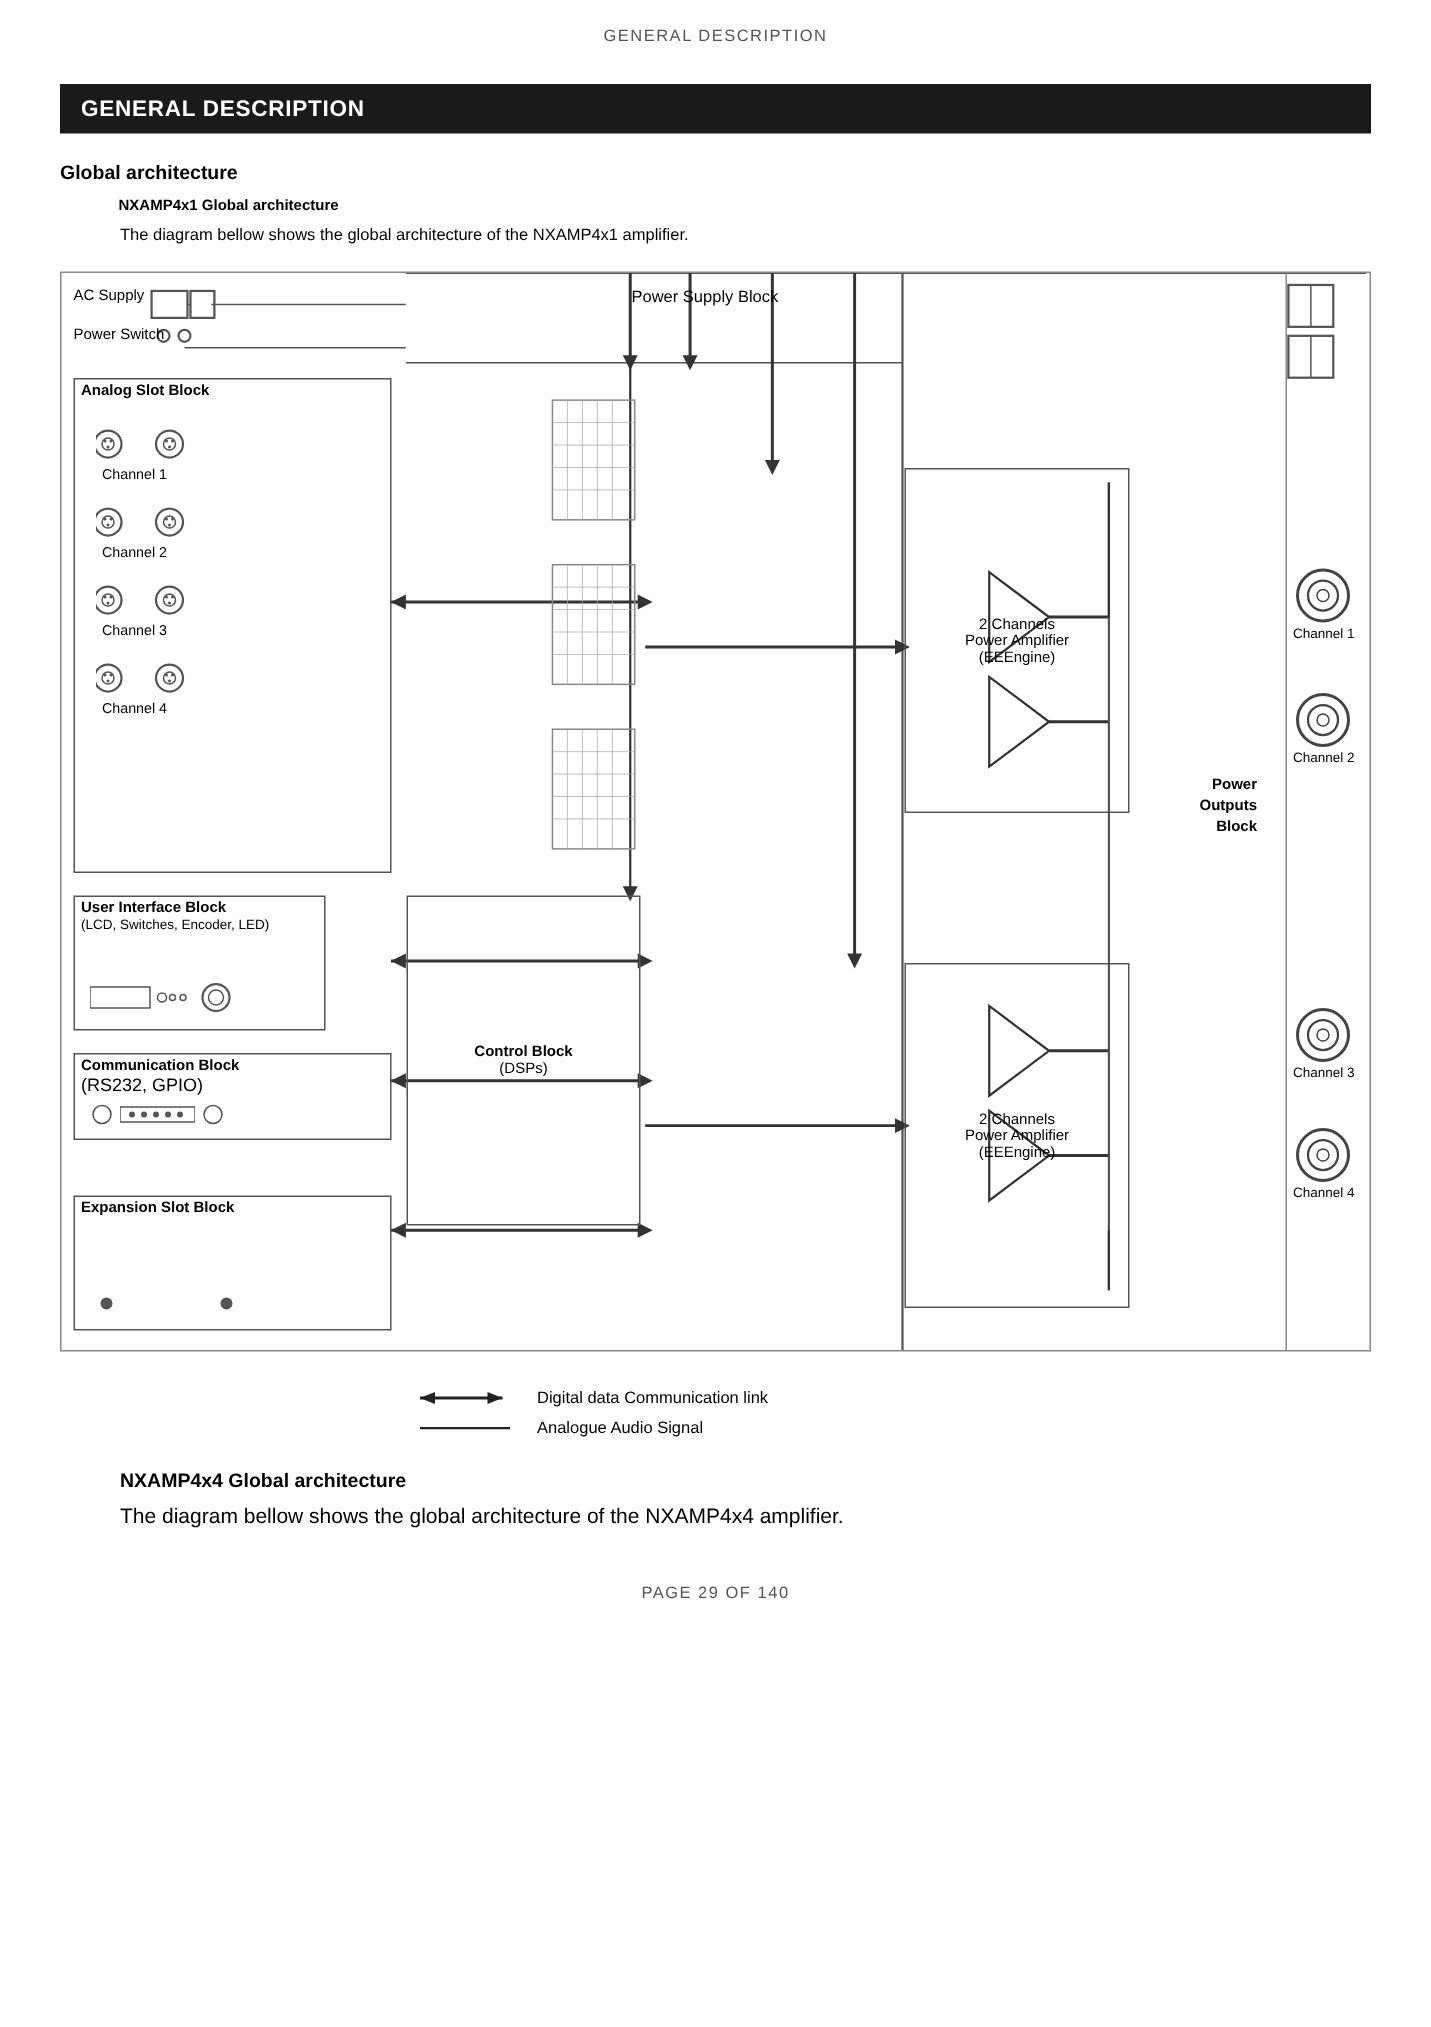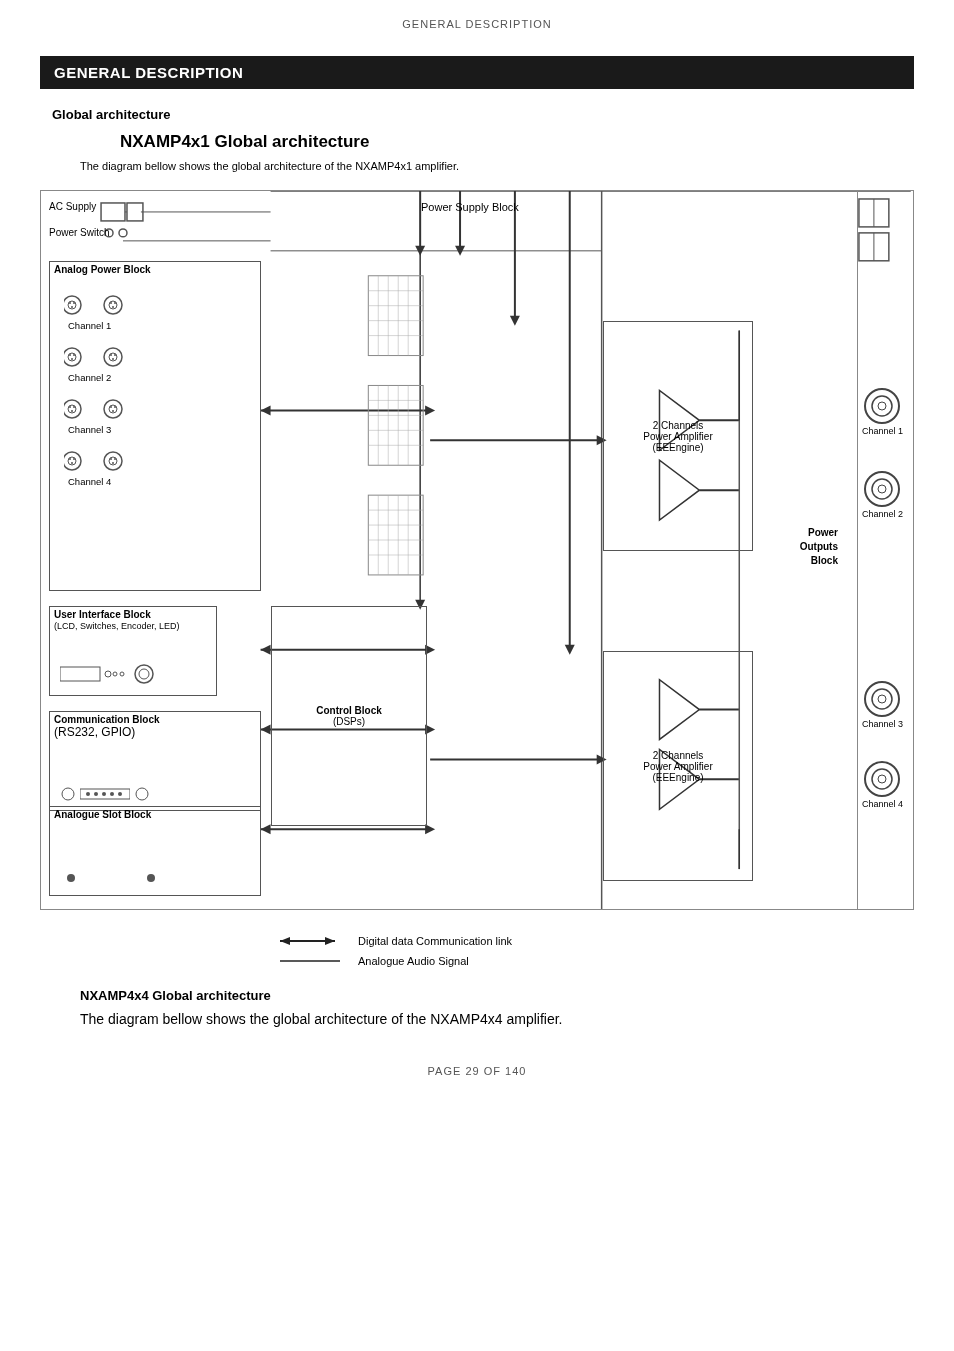--- a/index.html
+++ b/index.html
@@ -30,26 +30,25 @@
     .sub-heading {
       font-weight: bold;
       font-size: 13px;
       margin: 0 0 6px 0;
     }
     .global-arch-section {
       margin: 0 40px;
     }
     .global-arch-section > .sub-heading {
       margin-bottom: 4px;
-      margin-left: 12px;
     }
     .nxamp-heading {
       font-weight: bold;
-      font-size: 17px;
-      margin: 10px 0 8px 120px;
+      font-size: 10px;
+      margin: 10px 0 8px 79px;
     }
     .intro-text {
       margin: 0 0 18px 80px;
       font-size: 11px;
     }
     
     .diagram-container {
       position: relative;
       margin: 0 40px 24px 40px;
       border: 1.5px solid #888;
@@ -78,21 +77,21 @@
       top: 415px;
       left: 8px;
       width: 168px;
       height: 90px;
     }
     
     .comm-block {
       top: 520px;
       left: 8px;
       width: 212px;
-      height: 100px;
+      height: 58px;
     }
     
     .expansion-block {
       top: 615px;
       left: 8px;
       width: 212px;
       height: 90px;
     }
     
     .control-block {
@@ -284,21 +283,21 @@
     <line x1="328" y1="365" x2="383" y2="365" stroke="#aaa" stroke-width="0.5"></line>
   </svg>
 
   <div style="position:absolute; top:10px; left:8px; font-size:10px;">AC Supply</div>
 
   <div style="position:absolute; top:36px; left:8px; font-size:10px;">Power Switch</div>
 
   <div class="power-supply-label">Power Supply Block</div>
 
   <div class="block-box analog-input-block">
-    <div class="block-title">Analog Power Block</div>
+    <div class="block-title">Analog Slot Block</div>
 
     <div class="ch-row" style="top:30px; left:14px;">
       <svg width="30" height="26">
           <circle cx="8" cy="13" r="9" fill="none" stroke="#555" stroke-width="1.5"></circle>
           <circle cx="8" cy="13" r="4" fill="none" stroke="#555" stroke-width="1"></circle>
           <circle cx="6" cy="11" r="1" fill="#555"></circle>
           <circle cx="10" cy="11" r="1" fill="#555"></circle>
           <circle cx="8" cy="15" r="1" fill="#555"></circle>
         </svg>
       <svg width="26" height="26">
@@ -403,21 +402,21 @@
         <circle cx="32" cy="8" r="2" fill="#555"></circle>
         <circle cx="40" cy="8" r="2" fill="#555"></circle>
       </svg>
       <svg width="16" height="16">
         <circle cx="8" cy="8" r="6" fill="none" stroke="#555" stroke-width="1"></circle>
       </svg>
     </div>
   </div>
 
   <div class="block-box expansion-block">
-    <div class="block-title">Analogue Slot Block</div>
+    <div class="block-title">Expansion Slot Block</div>
     <div style="position:absolute; bottom:12px; left:16px; display:flex; align-items:center; gap:70px;">
       <svg width="10" height="10">
           <circle cx="5" cy="5" r="4" fill="#555"></circle>
         </svg>
       <svg width="10" height="10">
           <circle cx="5" cy="5" r="4" fill="#555"></circle>
         </svg>
     </div>
   </div>
 

